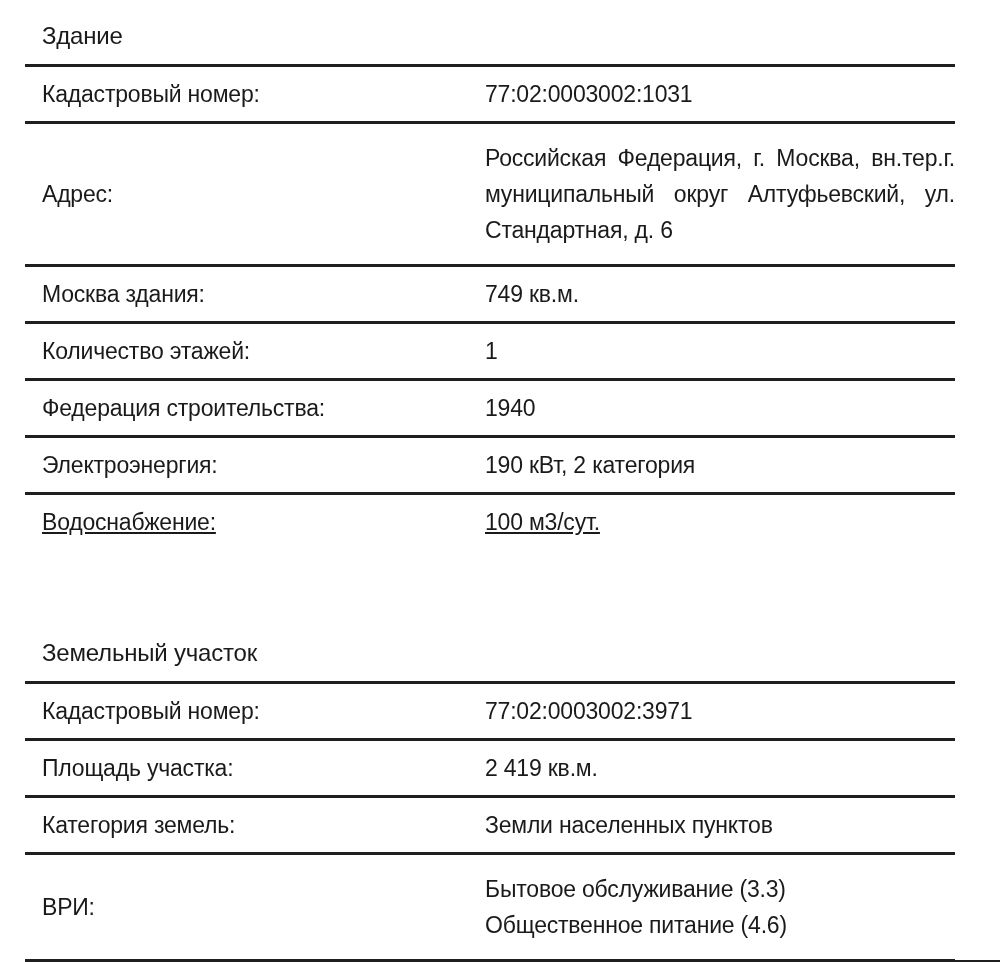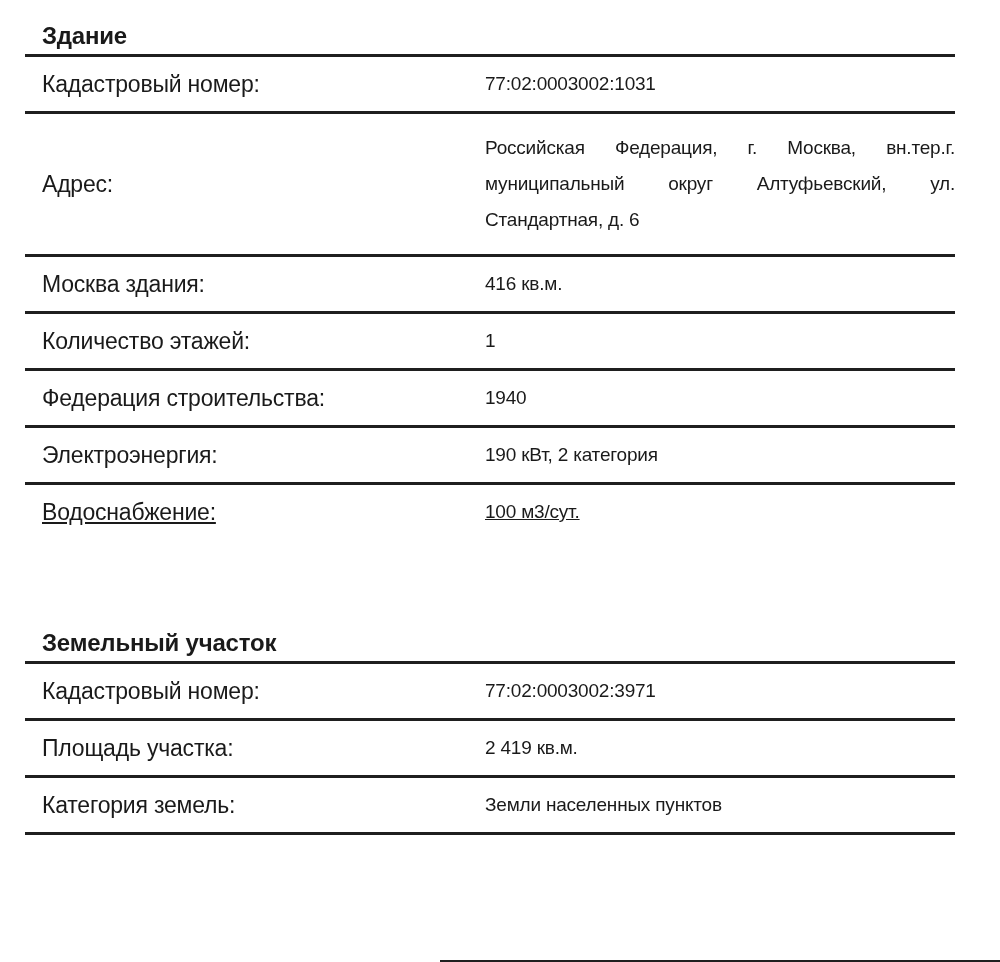--- a/index.html
+++ b/index.html
@@ -15,44 +15,44 @@
   .doc {
     position: absolute;
     left: 25px;
     top: 18px;
     width: 930px;
   }
   .section { margin: 0; }
   .section + .section { margin-top: 86px; }
   .section-title {
     font-size: 24px;
-    font-weight: bold;
+    font-weight: normal;
     line-height: 28px;
-    padding: 4px 0 4px 17px;
+    padding: 4px 0 14px 17px;
     border-bottom: 3px solid #1f1f1f;
     letter-spacing: -0.2px;
   }
   .row {
     display: flex;
     align-items: center;
     border-bottom: 3px solid #1f1f1f;
     padding: 9px 0;
   }
   .row:last-child { border-bottom: none; text-decoration: underline; }
   .row-label {
     flex: 0 0 460px;
     box-sizing: border-box;
     padding-left: 17px;
     font-size: 23px;
     line-height: 31px;
     letter-spacing: -0.2px;
   }
   .row-value {
     flex: 1;
-    font-size: 19px;
+    font-size: 23px;
     line-height: 36px;
     text-align: justify;
     white-space: pre-line;
     letter-spacing: -0.2px;
   }
   .row.tall { padding: 16px 0; }
   
   .cutoff-line {
     position: absolute;
     left: 440px;
@@ -71,21 +71,21 @@
       <div class="row">
         <div class="row-label">Кадастровый номер:</div>
         <div class="row-value">77:02:0003002:1031</div>
       </div>
       <div class="row tall">
         <div class="row-label">Адрес:</div>
         <div class="row-value">Российская Федерация, г. Москва, вн.тер.г. муниципальный округ Алтуфьевский, ул. Стандартная, д. 6</div>
       </div>
       <div class="row">
         <div class="row-label">Москва здания:</div>
-        <div class="row-value">416 кв.м.</div>
+        <div class="row-value">749 кв.м.</div>
       </div>
       <div class="row">
         <div class="row-label">Количество этажей:</div>
         <div class="row-value">1</div>
       </div>
       <div class="row">
         <div class="row-label">Федерация строительства:</div>
         <div class="row-value">1940</div>
       </div>
       <div class="row">
@@ -104,16 +104,21 @@
         <div class="row-value">77:02:0003002:3971</div>
       </div>
       <div class="row">
         <div class="row-label">Площадь участка:</div>
         <div class="row-value">2 419 кв.м.</div>
       </div>
       <div class="row">
         <div class="row-label">Категория земель:</div>
         <div class="row-value">Земли населенных пунктов</div>
       </div>
+      <div class="row tall">
+        <div class="row-label">ВРИ:</div>
+        <div class="row-value">Бытовое обслуживание (3.3)
+Общественное питание (4.6)</div>
+      </div>
       <div class="row"></div>
     </div>
   </div>
 <div class="cutoff-line"></div>
 
 </body></html>

